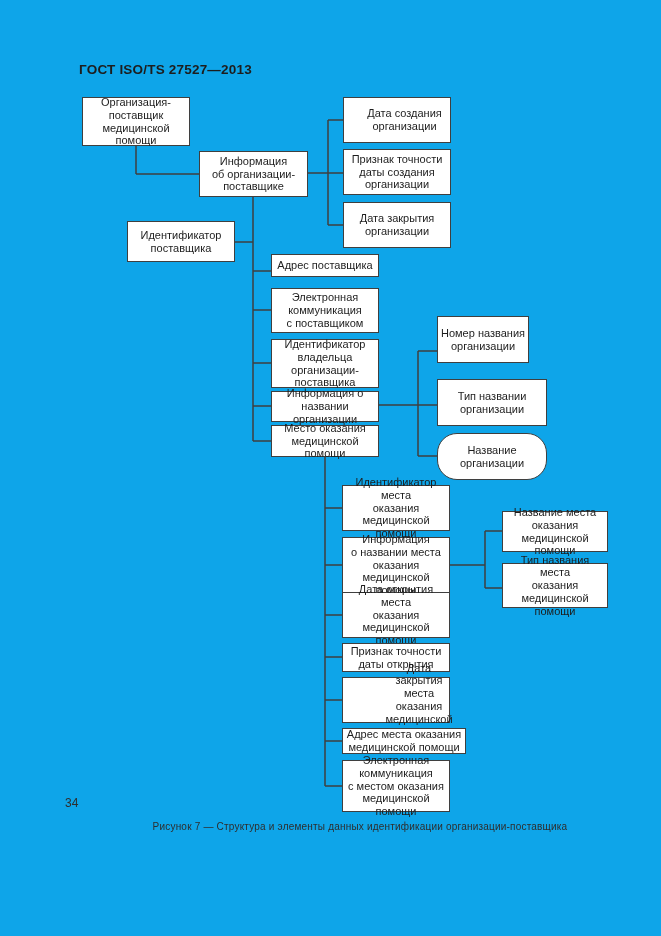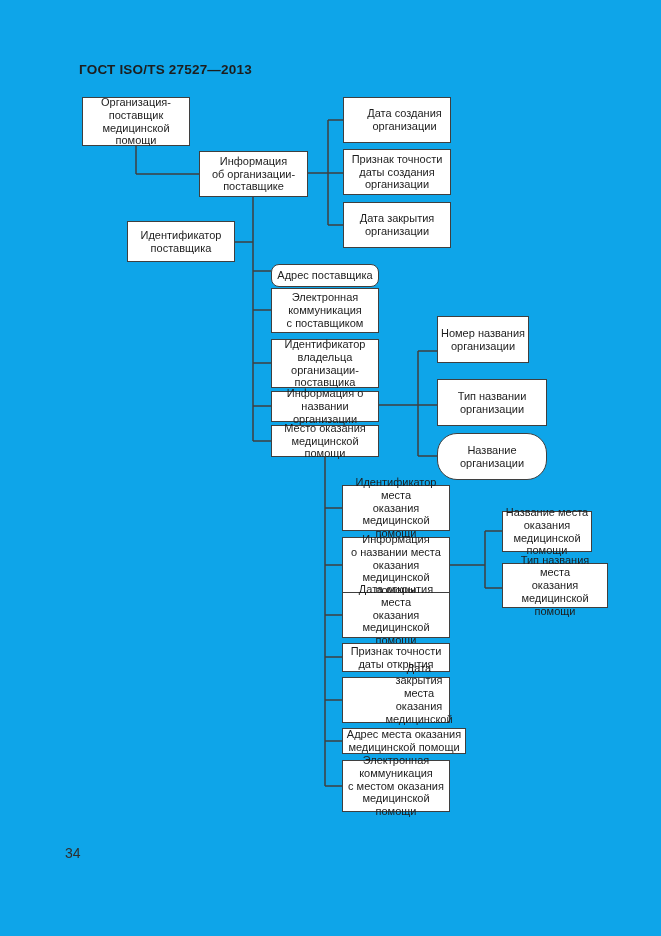--- a/index.html
+++ b/index.html
@@ -64,22 +64,22 @@
     top: 821px;
     width: 520px;
     text-align: center;
     font-size: 10px;
     color: #2e2e2e;
     letter-spacing: 0.2px;
   }
   .page-number {
     position: absolute;
     left: 65px;
-    top: 845px;
-    font-size: 14px;
+    top: 796px;
+    font-size: 12px;
     color: #2e2e2e;
   }
 </style>
 </head>
 <body>
 
 <div id="page">
   <div class="doc-header">ГОСТ ISO/TS 27527—2013</div>
 
   <div id="diagram">
@@ -123,21 +123,21 @@
 поставщике</div>
         <div class="node" style="left: 343px; top: 97px; width: 108px; height: 46px; padding-left: 17px;">Дата создания
 организации</div>
         <div class="node" style="left: 343px; top: 149px; width: 108px; height: 46px;">Признак точности
 даты создания
 организации</div>
         <div class="node" style="left: 343px; top: 202px; width: 108px; height: 46px;">Дата закрытия
 организации</div>
         <div class="node" style="left: 127px; top: 221px; width: 108px; height: 41px;">Идентификатор
 поставщика</div>
-        <div class="node" style="left: 271px; top: 264px; width: 108px; height: 23px; border-radius: 8px;">Адрес поставщика</div>
+        <div class="node" style="left: 271px; top: 254px; width: 108px; height: 23px;">Адрес поставщика</div>
         <div class="node" style="left: 271px; top: 288px; width: 108px; height: 45px;">Электронная
 коммуникация
 с поставщиком</div>
         <div class="node" style="left: 271px; top: 339px; width: 108px; height: 49px;">Идентификатор
 владельца
 организации-
 поставщика</div>
         <div class="node" style="left: 271px; top: 391px; width: 108px; height: 31px;">Информация о
 названии организации</div>
         <div class="node" style="left: 271px; top: 425px; width: 108px; height: 32px;">Место оказания
@@ -148,21 +148,21 @@
 организации</div>
         <div class="node" style="left: 437px; top: 433px; width: 110px; height: 47px; border-radius: 20px;">Название
 организации</div>
         <div class="node" style="left: 342px; top: 485px; width: 108px; height: 46px;">Идентификатор места
 оказания
 медицинской помощи</div>
         <div class="node" style="left: 342px; top: 537px; width: 108px; height: 56px;">Информация
 о названии места
 оказания
 медицинской помощи</div>
-        <div class="node" style="left: 502px; top: 511px; width: 90px; height: 41px;">Название места
+        <div class="node" style="left: 502px; top: 511px; width: 106px; height: 41px;">Название места
 оказания
 медицинской помощи</div>
         <div class="node" style="left: 502px; top: 563px; width: 106px; height: 45px;">Тип названия места
 оказания
 медицинской помощи</div>
         <div class="node" style="left: 342px; top: 592px; width: 108px; height: 46px;">Дата открытия места
 оказания
 медицинской помощи</div>
         <div class="node" style="left: 342px; top: 643px; width: 108px; height: 29px;">Признак точности
 даты открытия</div>
@@ -171,15 +171,16 @@
 медицинской помощи</div>
         <div class="node" style="left: 342px; top: 728px; width: 124px; height: 26px;">Адрес места оказания
 медицинской помощи</div>
         <div class="node" style="left: 342px; top: 760px; width: 108px; height: 52px;">Электронная
 коммуникация
 с местом оказания
 медицинской помощи</div>
       </div>
   </div>
 
+  <div class="figure-caption">Рисунок 7 — Структура и элементы данных идентификации организации-поставщика</div>
 
   <div class="page-number">34</div>
 </div>
 
 </body></html>

